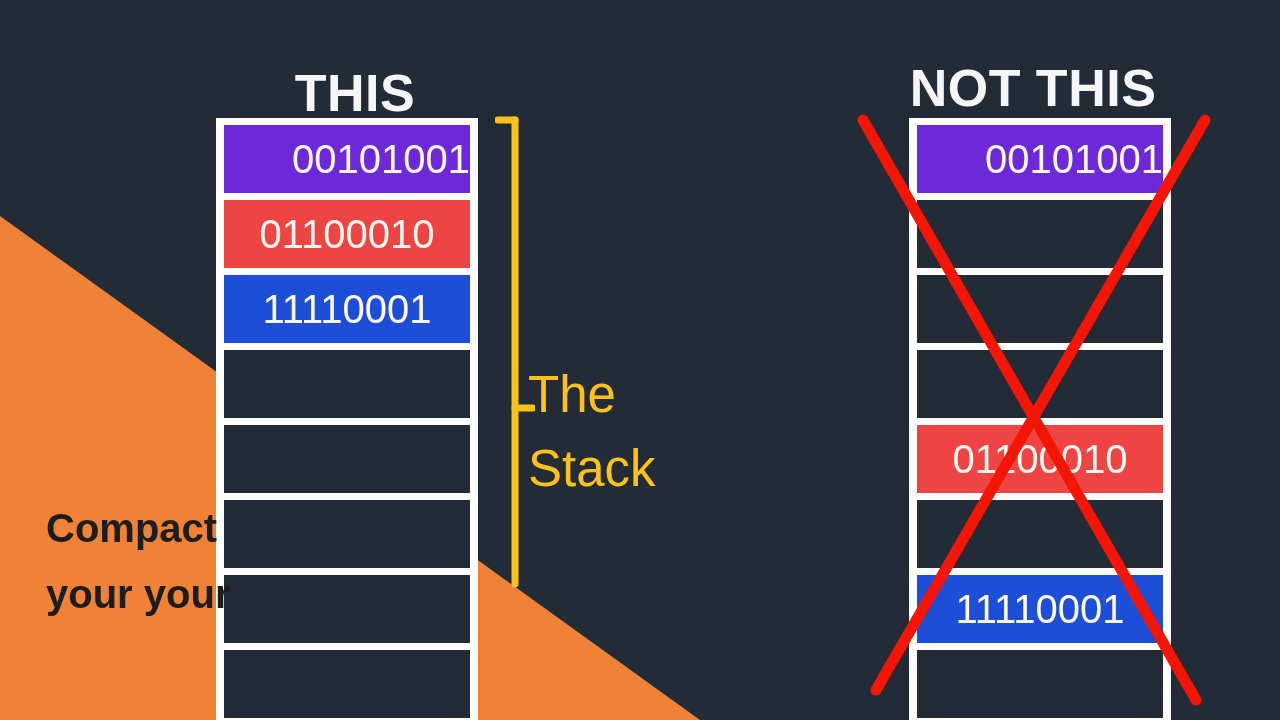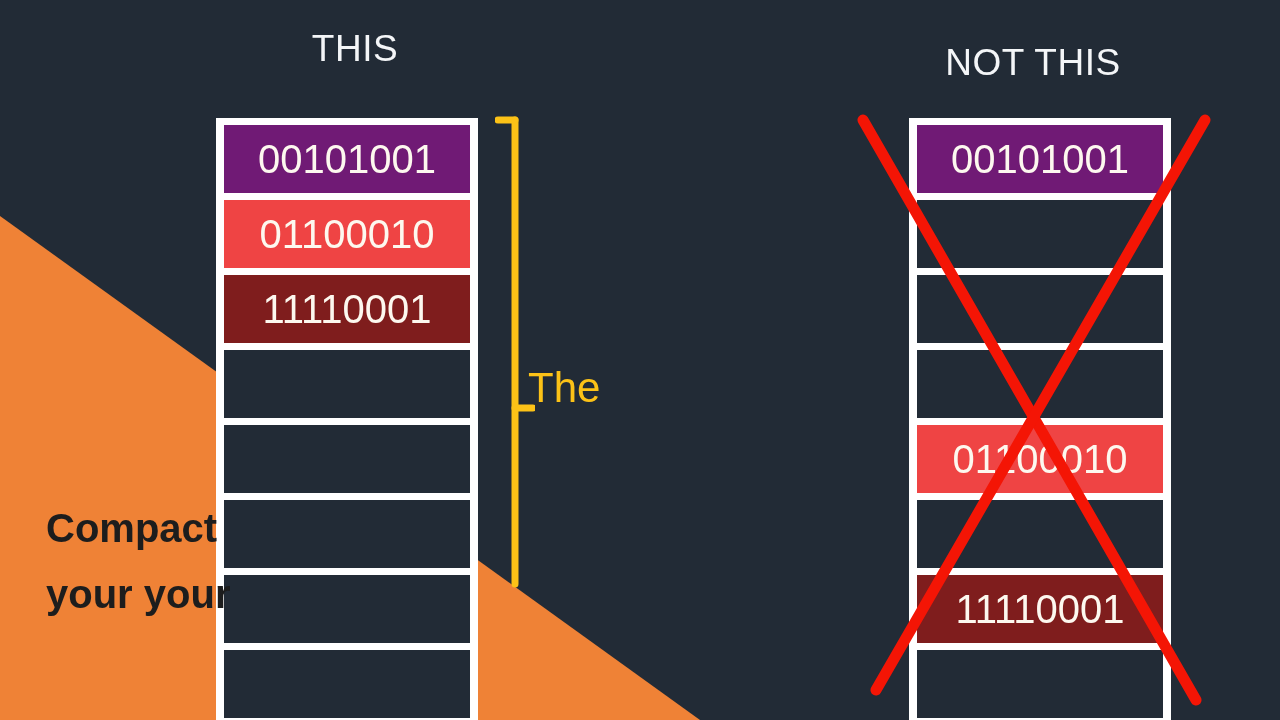--- a/index.html
+++ b/index.html
@@ -23,29 +23,30 @@
     top: 0;
     width: 1280px;
     height: 720px;
     pointer-events: none;
   }
 
   
   .heading {
     position: absolute;
     color: #f4f6f8;
-    font-size: 37px;
-    font-weight: 400;
+    font-size: 52px;
+    font-weight: 700;
     letter-spacing: 0.5px;
     white-space: nowrap;
     text-align: center;
     line-height: 1;
+    margin-top: 37px;
   }
   #heading-this   { left: 195px;  top: 30px; width: 320px; }
-  #heading-notthis{ left: 873px;  top: 44px; width: 320px; }
+  #heading-notthis{ left: 873px;  top: 25px; width: 320px; }
 
   
   .stack {
     position: absolute;
     background: #ffffff;
     box-sizing: border-box;
     padding: 7px 8px;
     display: flex;
     flex-direction: column;
     gap: 7px;
@@ -62,41 +63,41 @@
     justify-content: center;
     background: #222b36;
   }
   .slot.filled {
     font-size: 40px;
     letter-spacing: 0px;
     color: #fdf8ef;
     font-weight: 400;
     line-height: 1;
   }
-  .slot.c-orange { background: #701a75; }
+  .slot.c-orange { background: #6d28d9; justify-content: flex-end; }
   .slot.c-yellow { background: #ef4444; }
-  .slot.c-green  { background: #7f1d1d; }
+  .slot.c-green  { background: #1d4ed8; }
   .slot .bits { display: block; }
 
   
   #bracket {
     position: absolute;
     left: 495px;
     top: 112px;
     width: 40px;
     height: 480px;
     pointer-events: none;
   }
   #stack-label {
     position: absolute;
     left: 528px;
     top: 358px;
     width: 180px;
     color: #fcc217;
-    font-size: 42px;
+    font-size: 51px;
     line-height: 1.45;
     font-weight: 400;
   }
   #stack-label .ln { display: block; }
 
   
   #red-cross {
     position: absolute;
     left: 0;
     top: 0;
@@ -167,20 +168,21 @@
   </div>
 
   <svg id="bracket" viewBox="0 0 40 480">
     <path d="M20 8 L20 472" stroke="#fcc217" stroke-width="7" fill="none" stroke-linecap="round"></path>
     <path d="M20 8 L3 8" stroke="#fcc217" stroke-width="7" fill="none" stroke-linecap="round"></path>
     <path d="M20 296 L38 296" stroke="#fcc217" stroke-width="7" fill="none" stroke-linecap="round"></path>
   </svg>
 
   <div id="stack-label">
     <span class="ln">The</span>
+    <span class="ln">Stack</span>
   </div>
 
   <svg id="red-cross" viewBox="0 0 1280 720">
     <line x1="863" y1="120" x2="1196" y2="700" stroke="#f41505" stroke-width="11" stroke-linecap="round"></line>
     <line x1="1205" y1="120" x2="876" y2="690" stroke="#f41505" stroke-width="11" stroke-linecap="round"></line>
   </svg>
 
   <div id="caption">
     <span class="ln">Compact</span>
     <span class="ln">your your</span>

